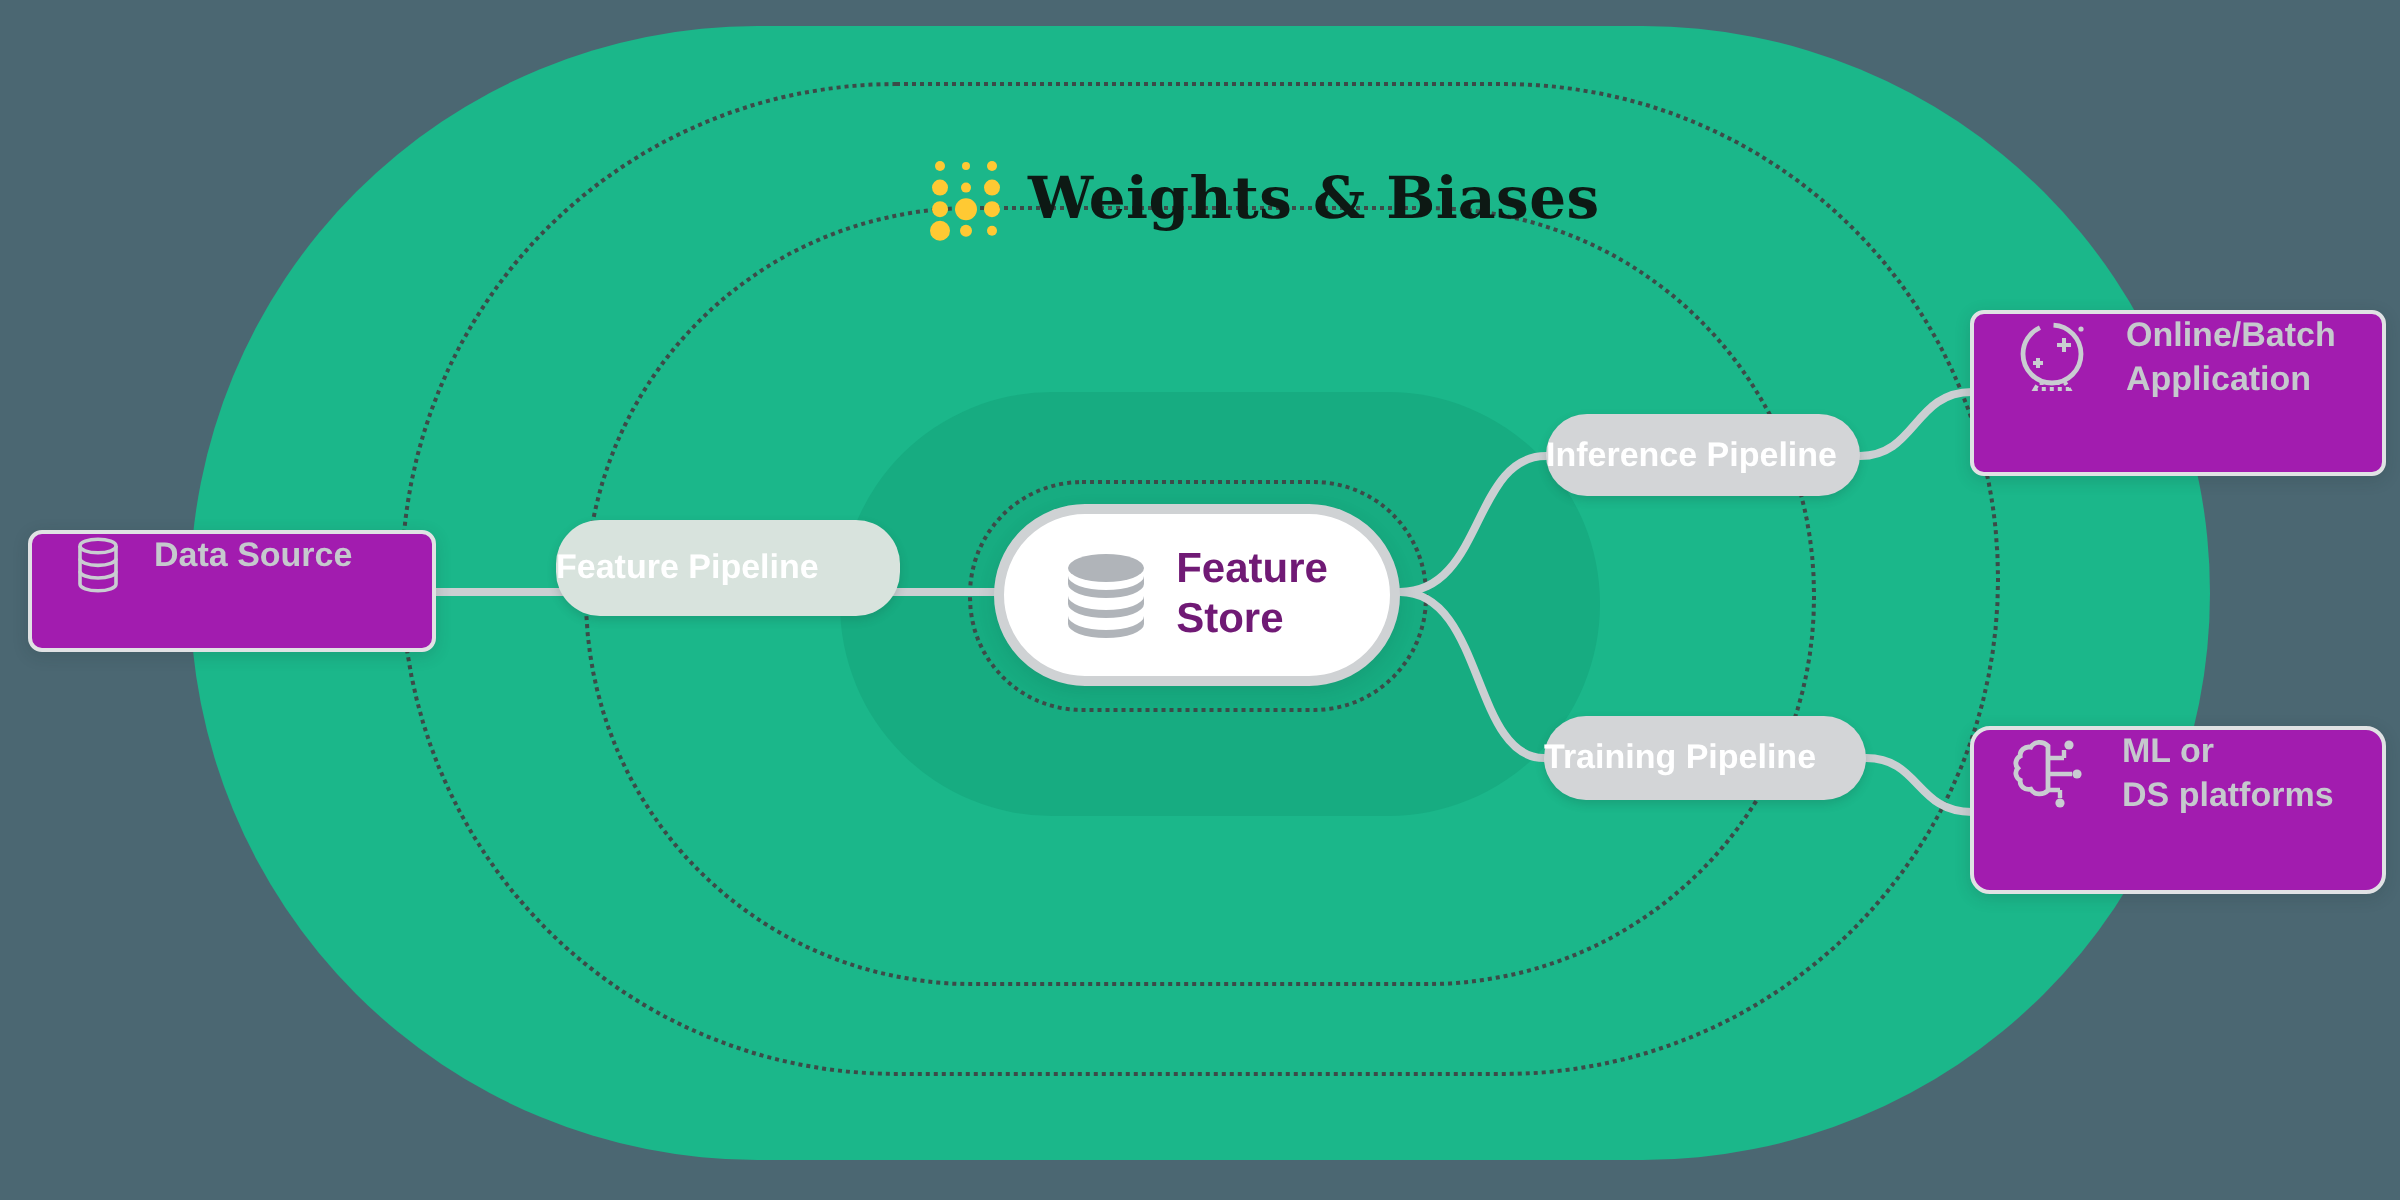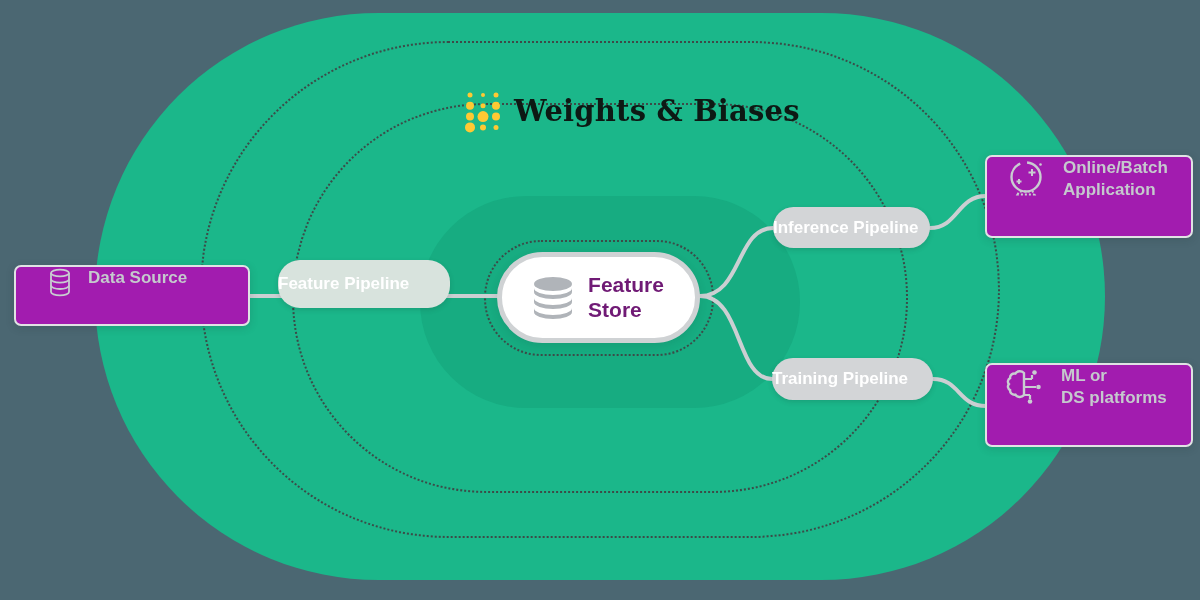--- a/index.html
+++ b/index.html
@@ -12,40 +12,40 @@
   .blob{position:absolute;left:420px;top:196px;width:380px;height:212px;
     border-radius:106px;background:var(--green-dark);}
 
   
   .ring{position:absolute;border:2px dotted var(--ring-dot);background:transparent;}
   .ring-a{left:200px;top:41px;width:796px;height:493px;border-radius:248px;}
   .ring-b{left:292px;top:103px;width:612px;height:386px;border-radius:194px;}
   .ring-store{left:484px;top:240px;width:226px;height:112px;border-radius:57px;}
 
   
-  .logo{position:absolute;left:464px;top:76px;display:flex;align-items:center;gap:12px;margin-top:12px;}
+  .logo{position:absolute;left:464px;top:76px;display:flex;align-items:center;gap:12px;}
   .logo svg{display:block;}
   .logo .dots circle{fill:var(--gold);}
   .wordmark{font-family:"DejaVu Serif","Liberation Serif",serif;font-weight:600;
     font-size:29px;color:#0d1914;letter-spacing:.2px;white-space:nowrap;}
 
   
   #wires{position:absolute;left:0;top:0;pointer-events:none;}
   #wires path{fill:none;stroke:var(--wire);stroke-width:4;stroke-linecap:round;}
 
   
   .card{position:absolute;background:#a21caf;border:2px solid #e0e2e4;border-radius:7px;
     box-shadow:0 2px 8px rgba(30,50,50,.18);display:flex;align-items:flex-start;}
   .card .ic{color:#c9cdd1;flex:0 0 auto;display:flex;}
   .card .lbl{color:#c5c9cd;font-weight:bold;font-size:17px;line-height:1.32;}
   .card .lbl span{display:block;}
 
-  #card-data-source{left:14px;top:265px;width:236px;height:61px;padding-left:31px;gap:15px;box-sizing:border-box;}
+  #card-data-source{left:14px;top:265px;width:204px;height:61px;padding-left:20px;gap:15px;box-sizing:border-box;}
   #card-online{left:985px;top:155px;width:208px;height:83px;padding-left:16px;gap:14px;box-sizing:border-box;}
-  #card-mlds{left:985px;top:363px;width:208px;height:84px;padding-left:16px;gap:14px;box-sizing:border-box;}
+  #card-mlds{left:985px;top:363px;width:208px;height:84px;padding-left:16px;gap:14px;box-sizing:border-box;border-radius:10px;}
 
   
   .pill{position:absolute;border-radius:22px;display:flex;align-items:center;justify-content:flex-start;
     color:#fff;font-weight:bold;font-size:17px;box-shadow:0 2px 5px rgba(20,60,50,.18);white-space:nowrap;}
   #pill-feature{left:278px;top:260px;width:172px;height:48px;background:var(--sage);}
   #pill-inference{left:773px;top:207px;width:157px;height:41px;background:var(--pillgray);}
   #pill-training{left:772px;top:358px;width:161px;height:42px;background:var(--pillgray);}
 
   
   #feature-store{position:absolute;left:497px;top:252px;width:203px;height:91px;background:#fff;

